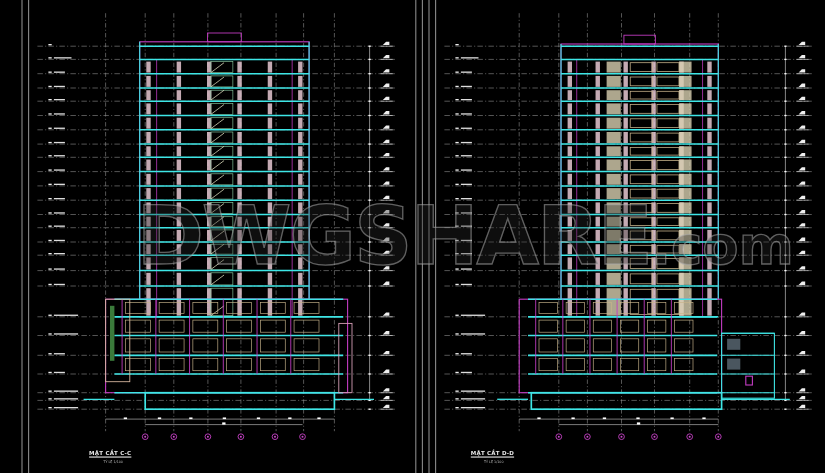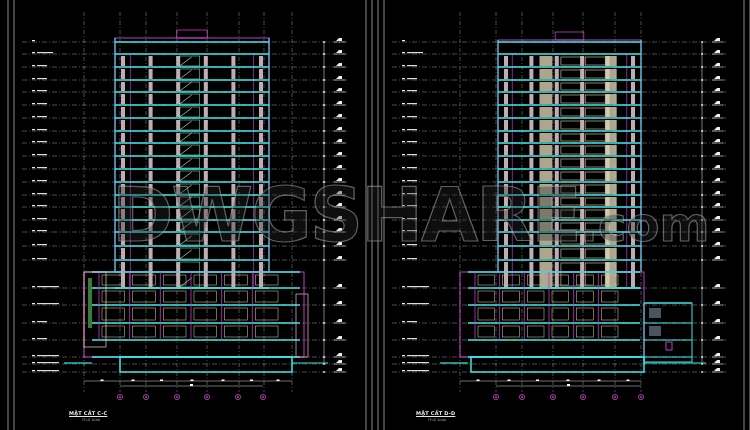--- a/index.html
+++ b/index.html
@@ -6,21 +6,21 @@
   body{width:750px;height:430px;position:relative;overflow:hidden;font-family:"DejaVu Sans",sans-serif;}
   svg{position:absolute;left:0;top:0;}
   .title{position:absolute;color:#e8e8e8;font-size:5px;font-weight:bold;letter-spacing:0.2px;text-decoration:underline;white-space:nowrap;}
   .subtitle{position:absolute;color:#bbb;font-size:3px;white-space:nowrap;}
   .watermark{position:absolute;left:108px;top:178px;font-family:"DejaVu Sans",sans-serif;font-weight:bold;font-size:74px;letter-spacing:-2px;color:rgba(40,40,40,0.35);-webkit-text-stroke:1.2px rgba(170,170,170,0.55);white-space:nowrap;line-height:1;}
   .watermark .com{font-size:48px;letter-spacing:0;}
 </style>
 </head>
 <body>
 
-<div style="position:absolute;left:4px;top:0;width:628px;height:430px;">
+<div style="position:absolute;left:16px;top:0;width:628px;height:430px;">
   <svg id="cad" width="750" height="430" viewBox="0 0 750 430">
       <line x1="4" y1="0" x2="4" y2="430" stroke="#8a8a8a" stroke-width="1"></line>
       <line x1="10" y1="0" x2="10" y2="430" stroke="#8a8a8a" stroke-width="1"></line>
       <line x1="362" y1="0" x2="362" y2="430" stroke="#8a8a8a" stroke-width="1"></line>
       <line x1="368" y1="0" x2="368" y2="430" stroke="#8a8a8a" stroke-width="1"></line>
       <line x1="18" y1="42" x2="344" y2="42" stroke="#9a9a9a" stroke-width="0.5" stroke-dasharray="5 2 1 2"></line>
       <rect x="28" y="40" width="3" height="1.2" fill="#eee"></rect>
       <path d="M332 41 l3 -3 h3 v3 z" fill="#eee"></path>
       <line x1="330" y1="42" x2="341" y2="42" stroke="#ddd" stroke-width="0.6"></line>
       <line x1="18" y1="54" x2="344" y2="54" stroke="#9a9a9a" stroke-width="0.5" stroke-dasharray="5 2 1 2"></line>

